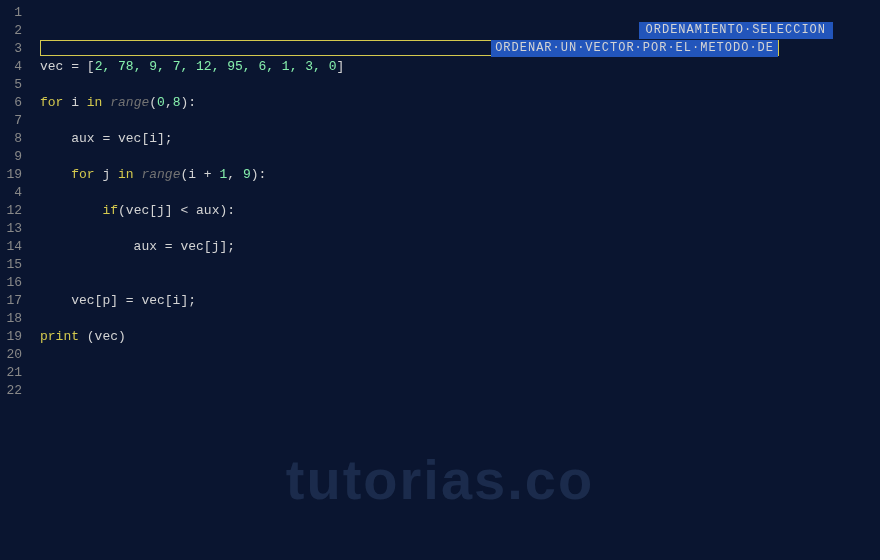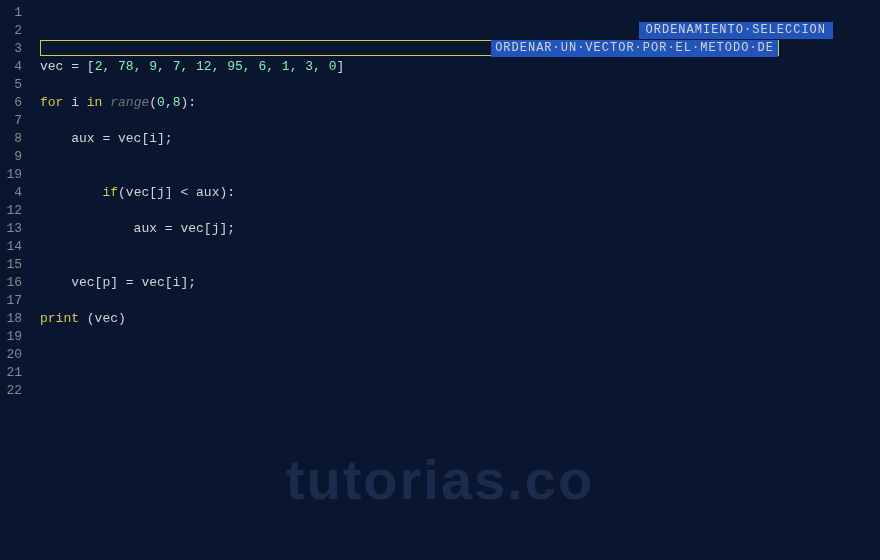--- a/index.html
+++ b/index.html
@@ -119,20 +119,21 @@
       </div>
     </div>
     <div class="line"><span class="comment-line2">ORDENAMIENTO·SELECCION</span></div>
     <div class="line"></div>
     <div class="line"><span class="c-var">vec</span><span class="c-default"> = [</span><span class="c-number">2, 78, 9, 7, 12, 95, 6, 1, 3, 0</span><span class="c-default">]</span></div>
     <div class="line"></div>
     <div class="line"><span class="c-keyword">for</span><span class="c-var"> i </span><span class="c-keyword">in</span><span> </span><span class="c-builtin">range</span><span class="c-default">(</span><span class="c-number">0</span><span class="c-default">,</span><span class="c-number">8</span><span class="c-default">):</span></div>
     <div class="line"></div>
     <div class="line c-default">    aux = vec[i];</div>
     <div class="line"></div>
+    <div class="line"><span>    </span><span class="c-keyword">for</span><span class="c-var"> j </span><span class="c-keyword">in</span><span> </span><span class="c-builtin">range</span><span class="c-default">(i + </span><span class="c-number">1</span><span class="c-default">, </span><span class="c-number">9</span><span class="c-default">):</span></div>
     <div class="line"></div>
     <div class="line"><span>        </span><span class="c-keyword">if</span><span class="c-default">(vec[j] &lt; aux):</span></div>
     <div class="line"></div>
     <div class="line c-default">            aux = vec[j];</div>
     <div class="line"></div>
     <div class="line"></div>
     <div class="line c-default">    vec[p] = vec[i];</div>
     <div class="line"></div>
     <div class="line"><span class="c-keyword">print</span><span class="c-default"> (vec)</span></div>
   </div>

